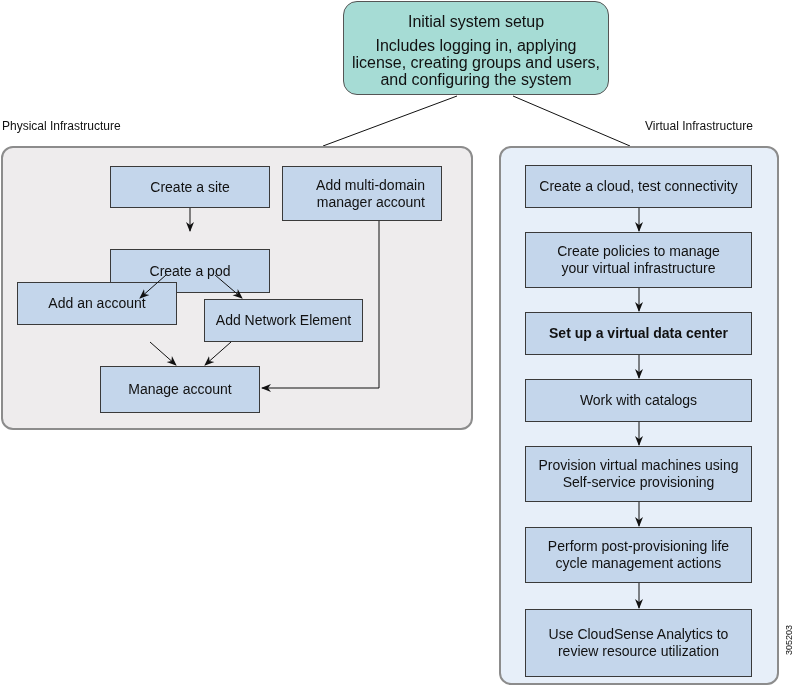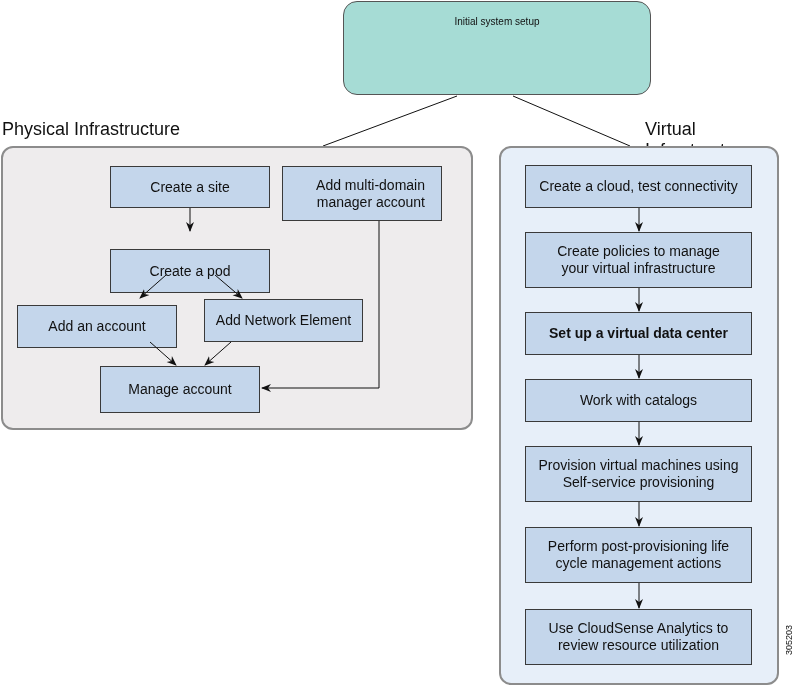--- a/index.html
+++ b/index.html
@@ -1,24 +1,24 @@
 <!DOCTYPE html>
 <html><head>
 <meta charset="utf-8">
 <style>
   html, body { margin: 0; padding: 0; background: #ffffff; }
   body { width: 801px; height: 686px; position: relative; overflow: hidden;
          font-family: "Liberation Sans", sans-serif; color: #111; }
   .abs { position: absolute; }
-  .top-box { left: 343px; top: 1px; width: 308px; height: 94px;
+  .top-box { left: 343px; top: 1px; width: 266px; height: 94px;
              background: #a6dcd5; border: 1px solid #555; border-radius: 14px;
-             box-sizing: border-box; text-align: center; font-size: 10px; line-height: 17px; }
+             box-sizing: border-box; text-align: center; font-size: 16px; line-height: 17px; }
   .top-box .t1 { margin-top: 11px; }
   .top-box .t2 { margin-top: 7px; padding: 0 4px; }
-  .group-label { font-size: 18px; top: 119px; }
+  .group-label { font-size: 12px; top: 119px; }
   .phys-container { left: 1px; top: 146px; width: 472px; height: 284px;
                     background: #eeeced; border: 2px solid #8c8c8c; border-radius: 12px; box-sizing: border-box; }
   .virt-container { left: 499px; top: 146px; width: 280px; height: 539px;
                     background: #e7eff9; border: 2px solid #8c8c8c; border-radius: 12px; box-sizing: border-box; }
   .step { background: #c4d6eb; border: 1px solid #3a3a3a; box-sizing: border-box;
           display: flex; align-items: center; justify-content: center; text-align: center;
           font-size: 14px; line-height: 17px; cursor: pointer; }
   svg.connectors { position: absolute; left: 0; top: 0; pointer-events: none; }
   .fig-id { position: absolute; left: 784px; top: 655px; font-size: 9px;
             transform: rotate(-90deg); transform-origin: left top; width: 40px; }
@@ -31,42 +31,43 @@
     <marker id="arr" markerWidth="10" markerHeight="10" refX="9" refY="5" orient="auto" markerUnits="userSpaceOnUse">
       <path d="M0,1 L10,5 L0,9 L3,5 Z" fill="#111"></path>
     </marker>
   </defs>
   <line x1="457" y1="96" x2="323" y2="146" stroke="#111" stroke-width="1"></line>
   <line x1="513" y1="96" x2="630" y2="146" stroke="#111" stroke-width="1"></line>
 </svg>
 
 <div class="abs top-box">
   <div class="t1">Initial system setup</div>
+  <div class="t2">Includes logging in, applying license, creating groups and users, and configuring the system</div>
 </div>
 
 <div class="abs group-label" style="left:2px;">Physical Infrastructure</div>
 <div class="abs group-label" style="left:645px;">Virtual Infrastructure</div>
 
 <div class="abs phys-container"></div>
 <div class="abs virt-container"></div>
 
 <div class="abs step" style="left:110px;top:166px;width:160px;height:42px;">Create a site</div>
 <div class="abs step" style="left:110px;top:249px;width:160px;height:44px;">Create a pod</div>
-<div class="abs step" style="left:17px;top:305px;width:160px;height:43px;">Add an account</div>
+<div class="abs step" style="left:17px;top:282px;width:160px;height:43px;">Add an account</div>
 <div class="abs step" style="left:204px;top:299px;width:159px;height:43px;">Add Network Element</div>
 <div class="abs step" style="left:100px;top:366px;width:160px;height:47px;">Manage account</div>
 <div class="abs step" style="left:282px;top:166px;width:160px;height:55px;padding:4px 16px;text-align:right;">Add multi-domain manager account</div>
 
 <div class="abs step" style="left:525px;top:165px;width:227px;height:43px;">Create a cloud, test connectivity</div>
 <div class="abs step" style="left:525px;top:232px;width:227px;height:56px;padding:0 22px;">Create policies to manage your virtual infrastructure</div>
 <div class="abs step" style="left:525px;top:312px;width:227px;height:43px;font-weight:bold;">Set up a virtual data center</div>
 <div class="abs step" style="left:525px;top:379px;width:227px;height:43px;text-align:center;">Work with catalogs</div>
 <div class="abs step" style="left:525px;top:446px;width:227px;height:56px;padding:0 1px;">Provision virtual machines using Self-service provisioning</div>
 <div class="abs step" style="left:525px;top:527px;width:227px;height:56px;padding:0 8px;">Perform post-provisioning life cycle management actions</div>
-<div class="abs step" style="left:525px;top:609px;width:227px;height:56px;padding:16px 14px;">Use CloudSense Analytics to review resource utilization</div>
+<div class="abs step" style="left:525px;top:609px;width:227px;height:68px;padding:16px 14px;">Use CloudSense Analytics to review resource utilization</div>
 
 <svg class="connectors" width="801" height="686">
   <defs>
     <marker id="arr2" markerWidth="10" markerHeight="10" refX="9" refY="5" orient="auto" markerUnits="userSpaceOnUse">
       <path d="M0,1 L10,5 L0,9 L3,5 Z" fill="#111"></path>
     </marker>
   </defs>
 
   <line x1="190" y1="208" x2="190" y2="231" stroke="#111" marker-end="url(#arr2)"></line>
   <line x1="166" y1="275" x2="140" y2="298" stroke="#111" marker-end="url(#arr2)"></line>

